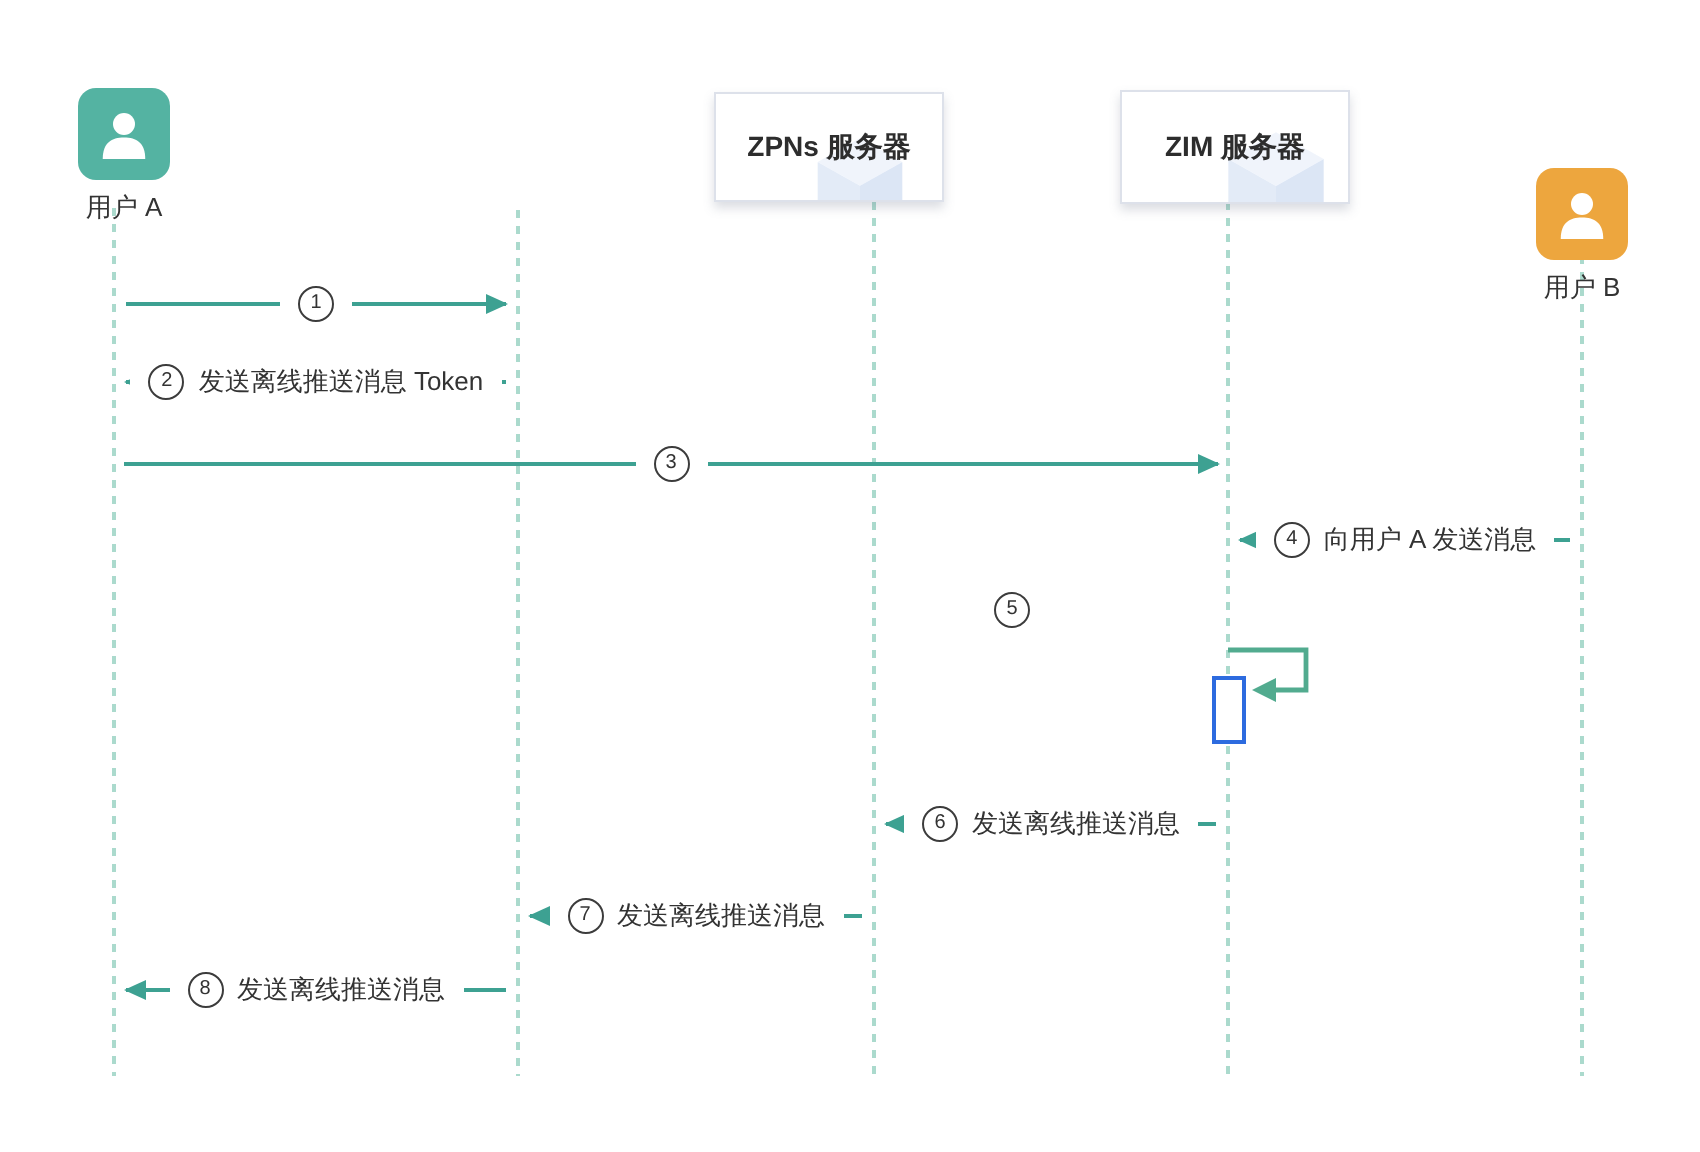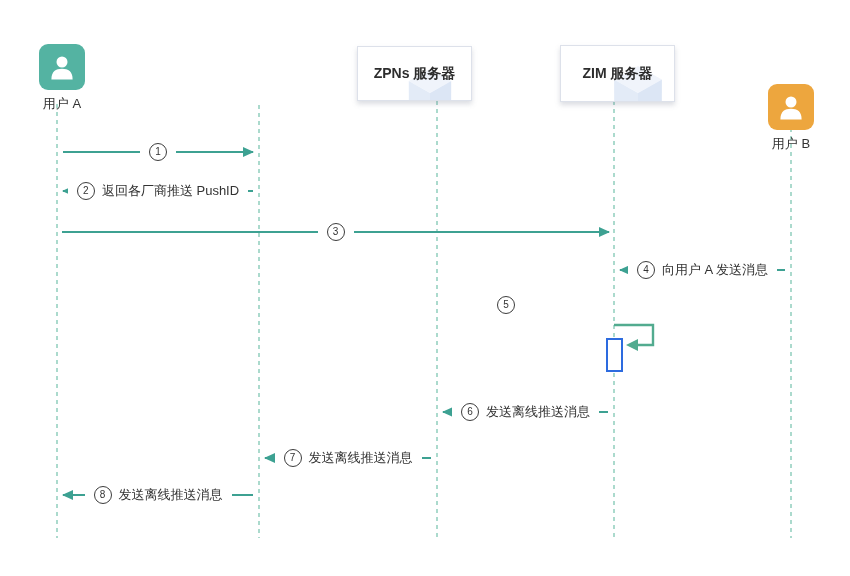--- a/index.html
+++ b/index.html
@@ -104,21 +104,21 @@
     <span class="label">
       <span class="circ">1</span>
     </span>
   </div>
 
   <div class="msg dir-left" style="left:63px;top:178px;width:190px;">
     <span class="line"></span>
     <span class="arrow"></span>
     <span class="label">
       <span class="circ">2</span>
-      <span>返回各厂商推送 PushID</span>
+      <span>发送离线推送消息 Token</span>
     </span>
   </div>
 
   <div class="msg dir-right" style="left:62px;top:219px;width:547px;">
     <span class="line"></span>
     <span class="arrow"></span>
     <span class="label">
       <span class="circ">3</span>
     </span>
   </div>

